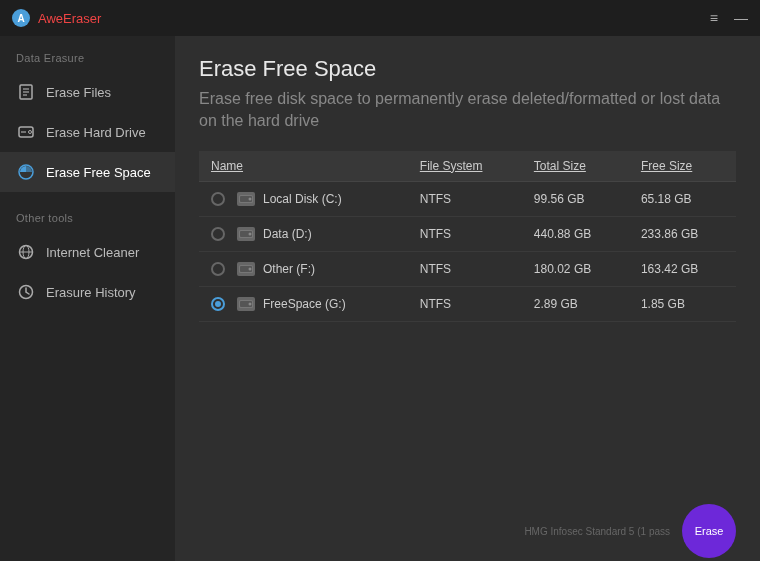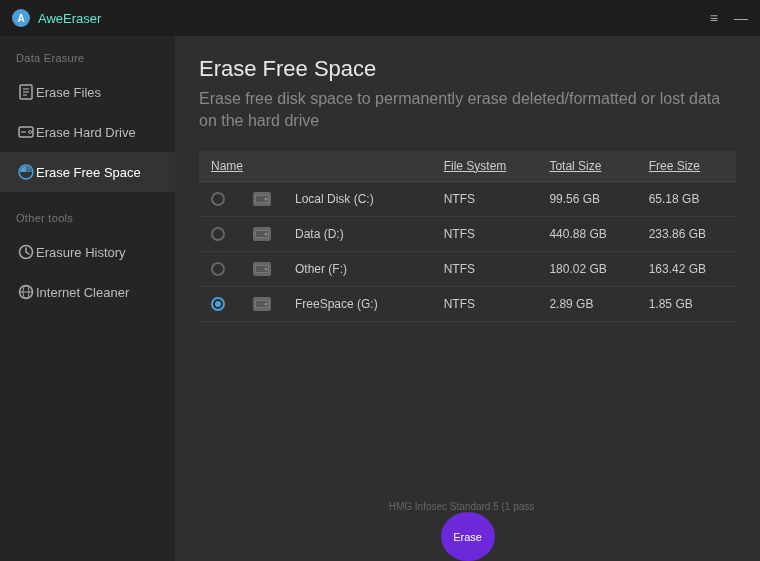--- a/index.html
+++ b/index.html
@@ -34,21 +34,21 @@
       background: #4a9eda;
       border-radius: 50%;
       display: flex;
       align-items: center;
       justify-content: center;
       font-size: 10px;
       color: white;
       font-weight: bold;
     }
     .title-bar-title {
-      color: #5eead4;
+      color: #ef4444;
       font-size: 13px;
     }
     .title-bar-controls {
       display: flex;
       gap: 16px;
       align-items: center;
     }
     .title-bar-controls span {
       color: #aaa;
       font-size: 14px;
@@ -73,20 +73,21 @@
     }
     .sidebar-section-label {
       color: #777;
       font-size: 11px;
       padding: 0 16px 8px 16px;
       letter-spacing: 0.3px;
     }
     .sidebar-item {
       display: flex;
       align-items: center;
+      gap: 10px;
       padding: 10px 16px;
       color: #bbb;
       font-size: 13px;
       cursor: pointer;
       border-radius: 0;
       position: relative;
     }
     .sidebar-item.active {
       background: #333;
       color: #fff;
@@ -175,21 +176,21 @@
     .row-radio.selected::after {
       content: '';
       width: 6px;
       height: 6px;
       background: #4a9eda;
       border-radius: 50%;
     }
     .name-cell {
       display: flex;
       align-items: center;
-      gap: 24px;
+      gap: 8px;
     }
     .drive-icon {
       width: 18px;
       height: 14px;
       background: #666;
       border-radius: 2px;
       display: inline-flex;
       align-items: center;
       justify-content: center;
       flex-shrink: 0;
@@ -200,21 +201,20 @@
     }
 
     
     .content-footer {
       height: 60px;
       display: flex;
       align-items: center;
       justify-content: flex-end;
       padding: 0 24px;
       position: relative;
-      flex-direction: column;
     }
     .erase-btn {
       background: #6d28d9;
       color: white;
       border: none;
       border-radius: 50%;
       width: 54px;
       height: 54px;
       font-size: 11px;
       cursor: pointer;
@@ -284,35 +284,35 @@
       <span>Erase Free Space</span>
     </div>
 
     <div class="sidebar-section-gap"></div>
     <div class="sidebar-section-label">Other tools</div>
 
     <div class="sidebar-item">
       <div class="icon">
         <svg width="18" height="18" viewBox="0 0 18 18" fill="none">
           <circle cx="9" cy="9" r="6.5" stroke="#aaa" stroke-width="1.5" fill="none"></circle>
-          <polyline points="9,5 9,9 12,11" stroke="#aaa" stroke-width="1.5" fill="none" stroke-linecap="round"></polyline>
-        </svg>
-      </div>
-      <span>Erasure History</span>
-    </div>
-
-    <div class="sidebar-item">
-      <div class="icon">
-        <svg width="18" height="18" viewBox="0 0 18 18" fill="none">
-          <circle cx="9" cy="9" r="6.5" stroke="#aaa" stroke-width="1.5" fill="none"></circle>
           <ellipse cx="9" cy="9" rx="3" ry="6.5" stroke="#aaa" stroke-width="1"></ellipse>
           <line x1="2.5" y1="9" x2="15.5" y2="9" stroke="#aaa" stroke-width="1"></line>
         </svg>
       </div>
       <span>Internet Cleaner</span>
+    </div>
+
+    <div class="sidebar-item">
+      <div class="icon">
+        <svg width="18" height="18" viewBox="0 0 18 18" fill="none">
+          <circle cx="9" cy="9" r="6.5" stroke="#aaa" stroke-width="1.5" fill="none"></circle>
+          <polyline points="9,5 9,9 12,11" stroke="#aaa" stroke-width="1.5" fill="none" stroke-linecap="round"></polyline>
+        </svg>
+      </div>
+      <span>Erasure History</span>
     </div>
 
   </div>
 
   <div class="content">
     <div class="content-header">
       <div class="content-title">Erase Free Space</div>
       <div class="content-subtitle">Erase free disk space to permanently erase deleted/formatted or lost data on the hard drive</div>
     </div>
 

